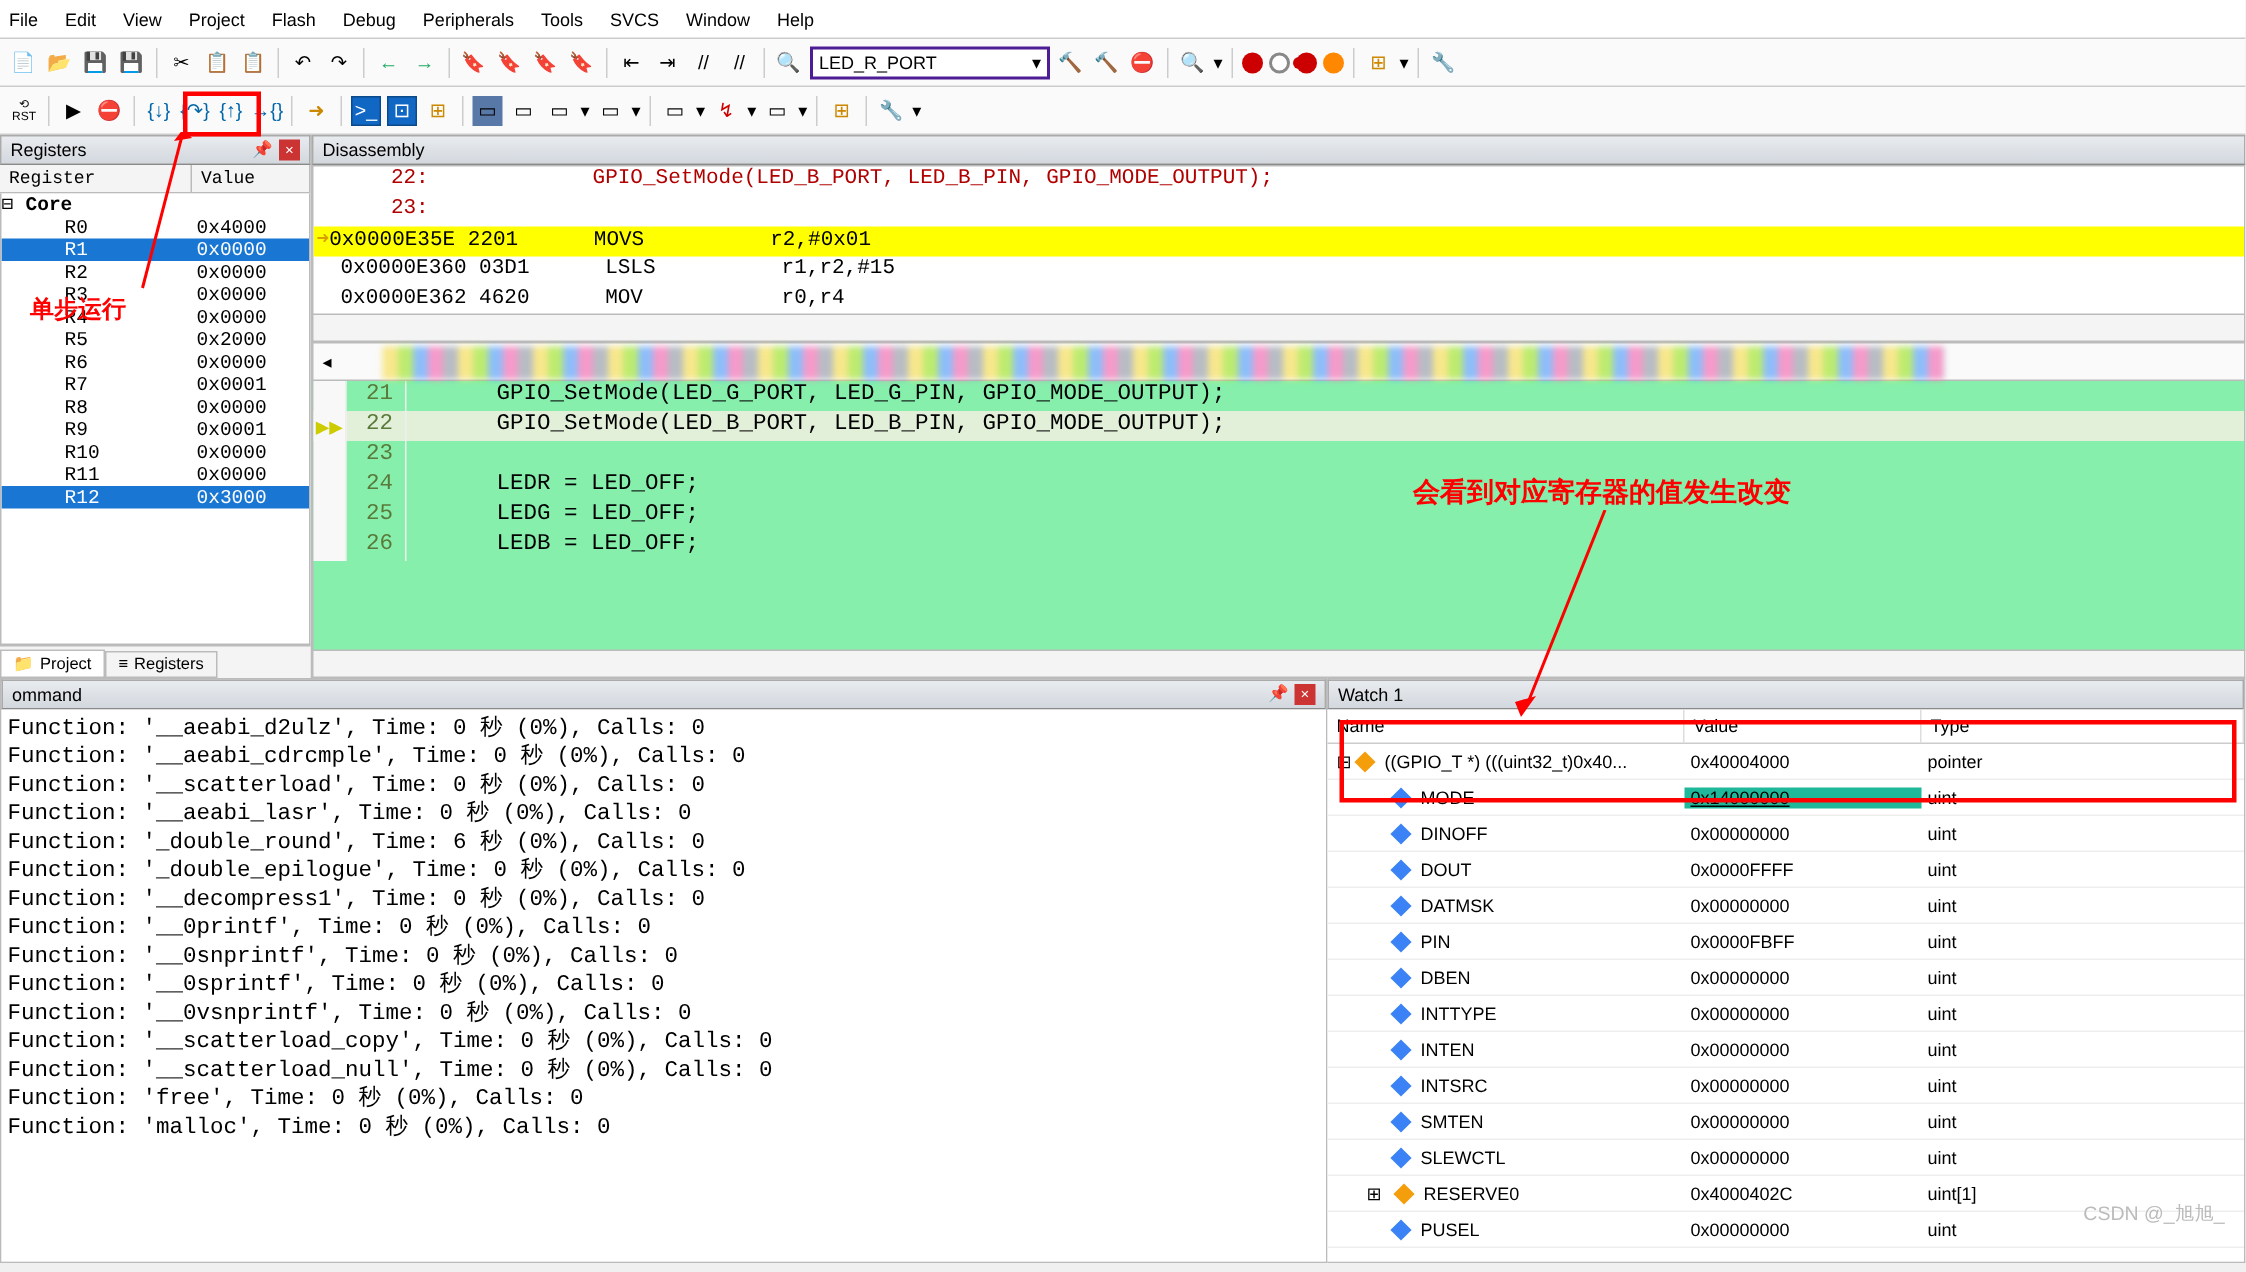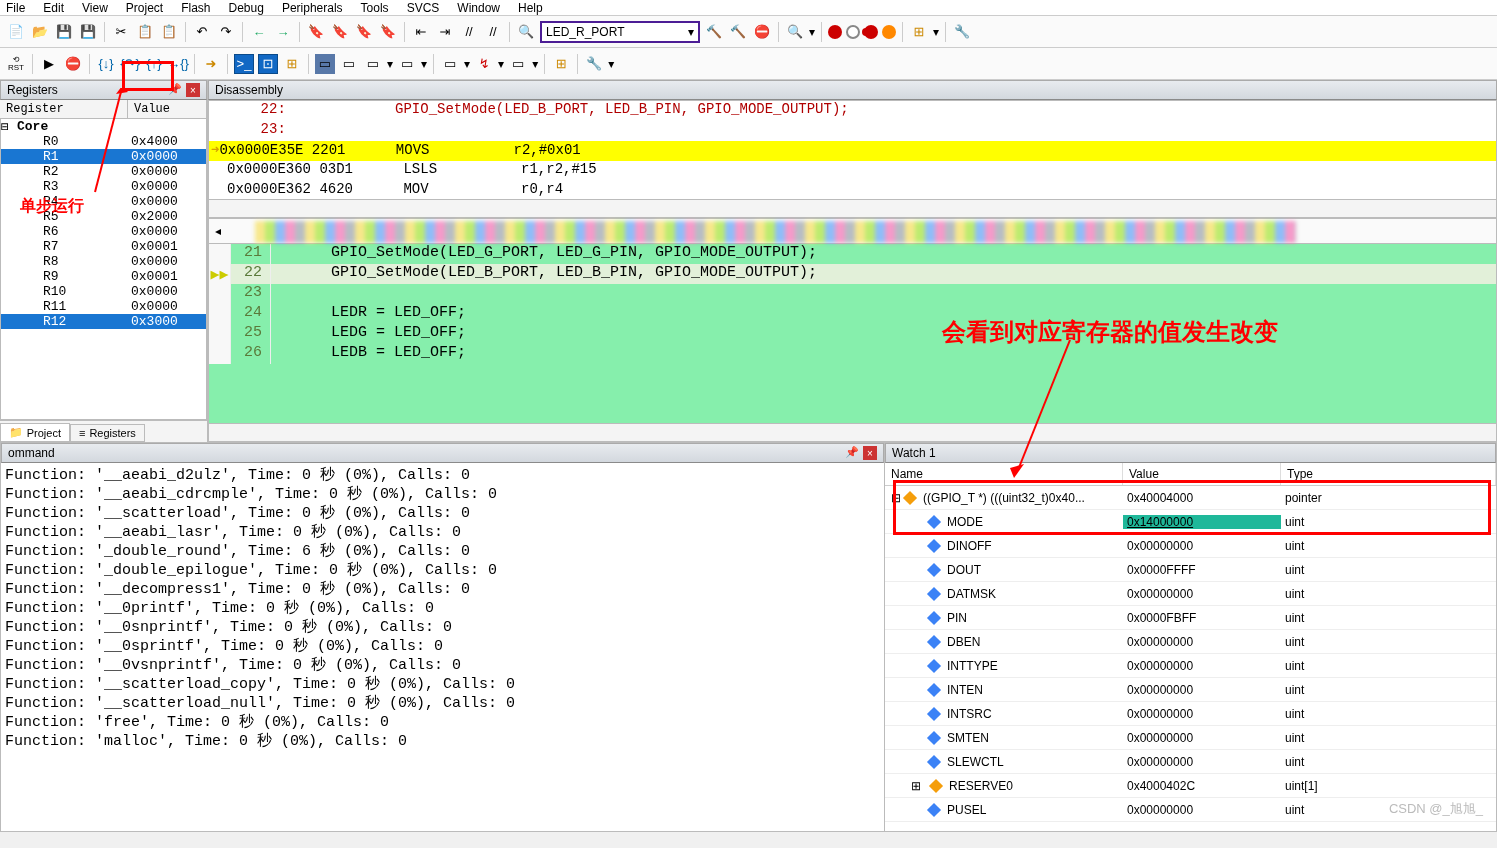--- a/index.html
+++ b/index.html
@@ -1,17 +1,17 @@
 <!DOCTYPE html>
 <html><head>
 <meta charset="utf-8">
 <style>
   * { box-sizing: border-box; margin: 0; padding: 0; }
   body { font-family: "Segoe UI", Tahoma, sans-serif; font-size: 12px; background: #f0f0f0; color: #000; overflow: hidden; width: 1497px; height: 848px; position: relative; }
-  .menubar { display: flex; gap: 18px; padding: 2px 6px; background: #fff; border-bottom: 1px solid #ccc; height: 16px; align-items: center; }
+  .menubar { display: flex; gap: 18px; padding: 2px 6px; background: #fff; border-bottom: 1px solid #ccc; height: 26px; align-items: center; }
   .menubar span { cursor: default; }
   .toolbar { display: flex; align-items: center; gap: 4px; padding: 3px 6px; background: #fafafa; border-bottom: 1px solid #ccc; height: 32px; }
   .tb-btn { width: 20px; height: 20px; display: inline-flex; align-items: center; justify-content: center; font-size: 13px; border: 1px solid transparent; }
   .tb-sep { width: 1px; height: 20px; background: #ccc; margin: 0 2px; }
   .tb-combo { border:2px solid #4c1d95; height:22px; width:160px; padding:0 4px; font-size:12px; background:#fff; display:flex; align-items:center; justify-content:space-between; }
   .rst-box { display:inline-flex; flex-direction:column; font-size:8px; line-height:8px; align-items:center; }
   .pane-title { background: linear-gradient(#e8ebef,#d3d8de); border: 1px solid #aaa; border-bottom:1px solid #8a8a8a; padding: 2px 6px; font-size:12px; display:flex; align-items:center; justify-content:space-between; height:20px; }
   .pane-title .ctrls { display:flex; gap:4px; }
   .pin { font-size:11px; }
   .close-x { background:#c33; color:#fff; font-size:10px; width:14px; height:14px; display:inline-flex; align-items:center; justify-content:center; }
@@ -55,21 +55,21 @@
   .wrow .wv { width: 158px; padding-left:4px; }
   .wrow .wt { flex:1; padding-left:4px; }
   .wrow.root .wn { padding-left: 6px; }
   .wrow.mode .wv { background:#1fb89a; color:#000000;text-decoration:underline; }
   .diamond { width:10px; height:10px; background:#3b82f6; transform: rotate(45deg); display:inline-block; margin-right:4px; }
   .diamond.y { background:#f59e0b; }
   .red-anno { position:absolute; color:red; font-weight:bold; }
   .red-box1 { position:absolute; left:122px; top:61px; width:52px; height:30px; border:3px solid red; z-index:10; }
   .red-box-watch { position:absolute; right:6px; top:480px; width:598px; height:55px; border:3px solid red; z-index:10; }
   .red-text1 { left:20px; top:196px; font-size:16px; }
-  .red-text2 { left:942px; top:316px; font-size:24px; }
+  .red-text2 { left:942px; top:316px; font-size:18px; }
   svg.anno { position:absolute; z-index:10; pointer-events:none; }
   .find-glass { color:#c00; }
   .dot { width:14px; height:14px; border-radius:50%; display:inline-block; }
 </style>
 </head>
 <body>
 
 <div class="menubar">
   <span>File</span>
   <span>Edit</span>

